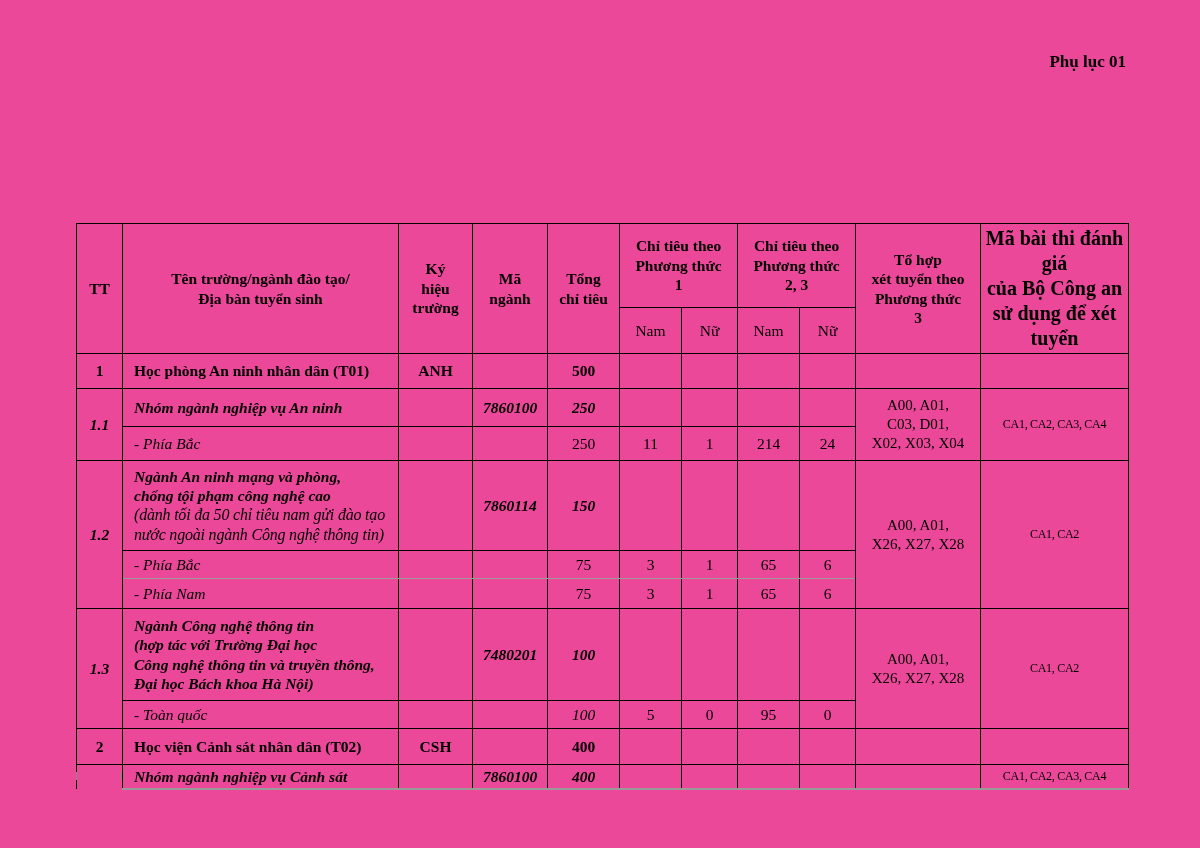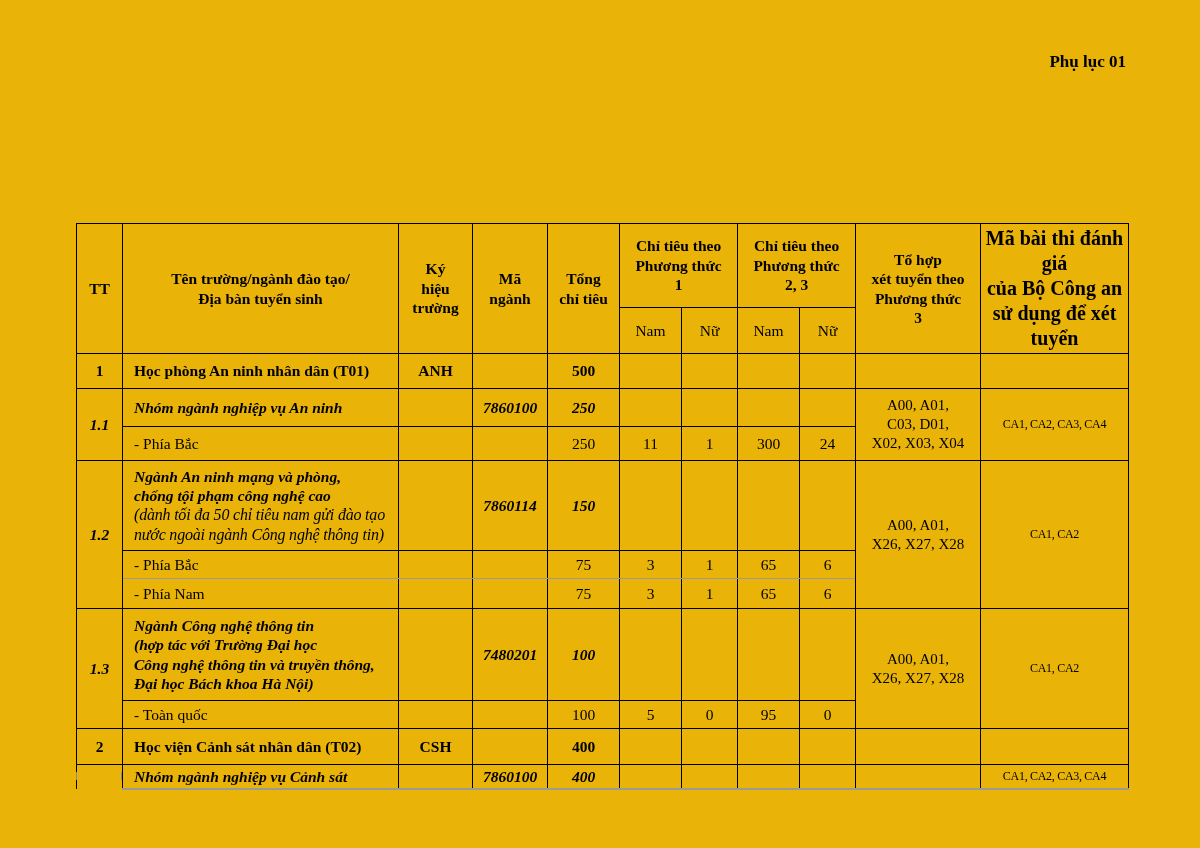--- a/index.html
+++ b/index.html
@@ -1,17 +1,17 @@
 <!DOCTYPE html>
 <html><head>
 <meta charset="utf-8">
 <style>
   html,body{margin:0;padding:0;background:#fff;}
   .page{
-    position:relative;width:1200px;height:848px;background:#eab308;
+    position:relative;width:1200px;height:848px;background:#ec4899;
     font-family:"Liberation Serif","DejaVu Serif",serif;color:#000;overflow:hidden;
   }
   .appendix{
     position:absolute;top:52px;right:74px;font-size:17px;font-weight:bold;
   }
   .title{
     position:absolute;top:142px;left:74px;width:1052px;
     text-align:center;font-weight:bold;font-size:17.5px;line-height:1.62;
   }
   .title .u{border-bottom:2px solid #000;padding-bottom:1px;}
@@ -22,21 +22,21 @@
   td,th{
     border:1px solid #000;padding:2px 4px;text-align:center;vertical-align:middle;
     font-size:15.5px;line-height:1.25;overflow:hidden;
   }
   th{font-weight:bold;}
   .subhdr{font-weight:normal;}
   .hdr-exam{font-size:20px;}
   .name{text-align:left;padding-left:11px;padding-right:6px;}
   .b{font-weight:bold;}
   .bi{font-weight:bold;font-style:italic;}
-  .i{}
+  .i{font-style:italic;}
   .ml{white-space:pre-line;}
   .note{font-size:16px;font-style:italic;font-weight:normal;line-height:1.22;letter-spacing:-0.2px;}
   .tohop{font-size:15px;}
   .exam{font-size:12px;letter-spacing:-0.3px;padding:1px;}
   .no-bottom{border-bottom:none;}
   .gray-b{border-bottom-color:#9a9a9a;}
   .cut-b{border-bottom:2px solid #9a9a9a;}
   .tick{position:absolute;width:1px;height:8px;background:#8b8b8b;}
 </style>
 </head>
@@ -125,21 +125,21 @@
       <td rowspan="2" class="exam">CA1, CA2, CA3, CA4</td>
     </tr>
 
     <tr style="height:34px">
       <td class="name i">- Phía Bắc</td>
       <td></td>
       <td></td>
       <td>250</td>
       <td>11</td>
       <td>1</td>
-      <td>300</td>
+      <td>214</td>
       <td>24</td>
     </tr>
 
     <tr style="height:90px">
       <td rowspan="3" class="bi">1.2</td>
       <td class="name">
         <div class="bi ml">Ngành An ninh mạng và phòng,
 chống tội phạm công nghệ cao</div>
         <div class="note ml">(dành tối đa 50 chỉ tiêu nam gửi đào tạo
 nước ngoài ngành Công nghệ thông tin)</div>

